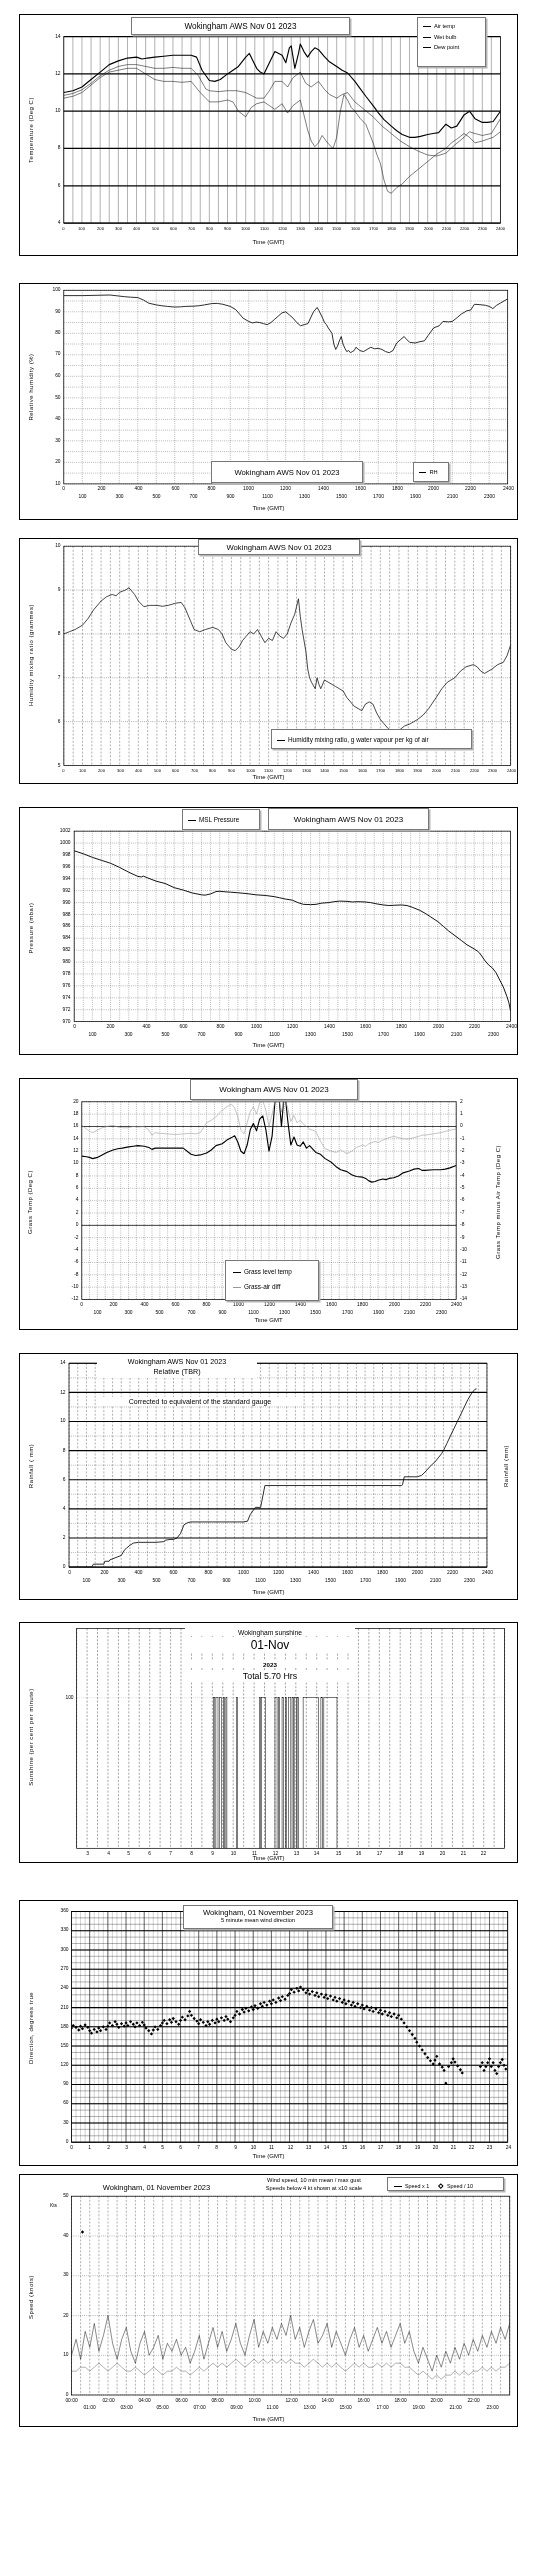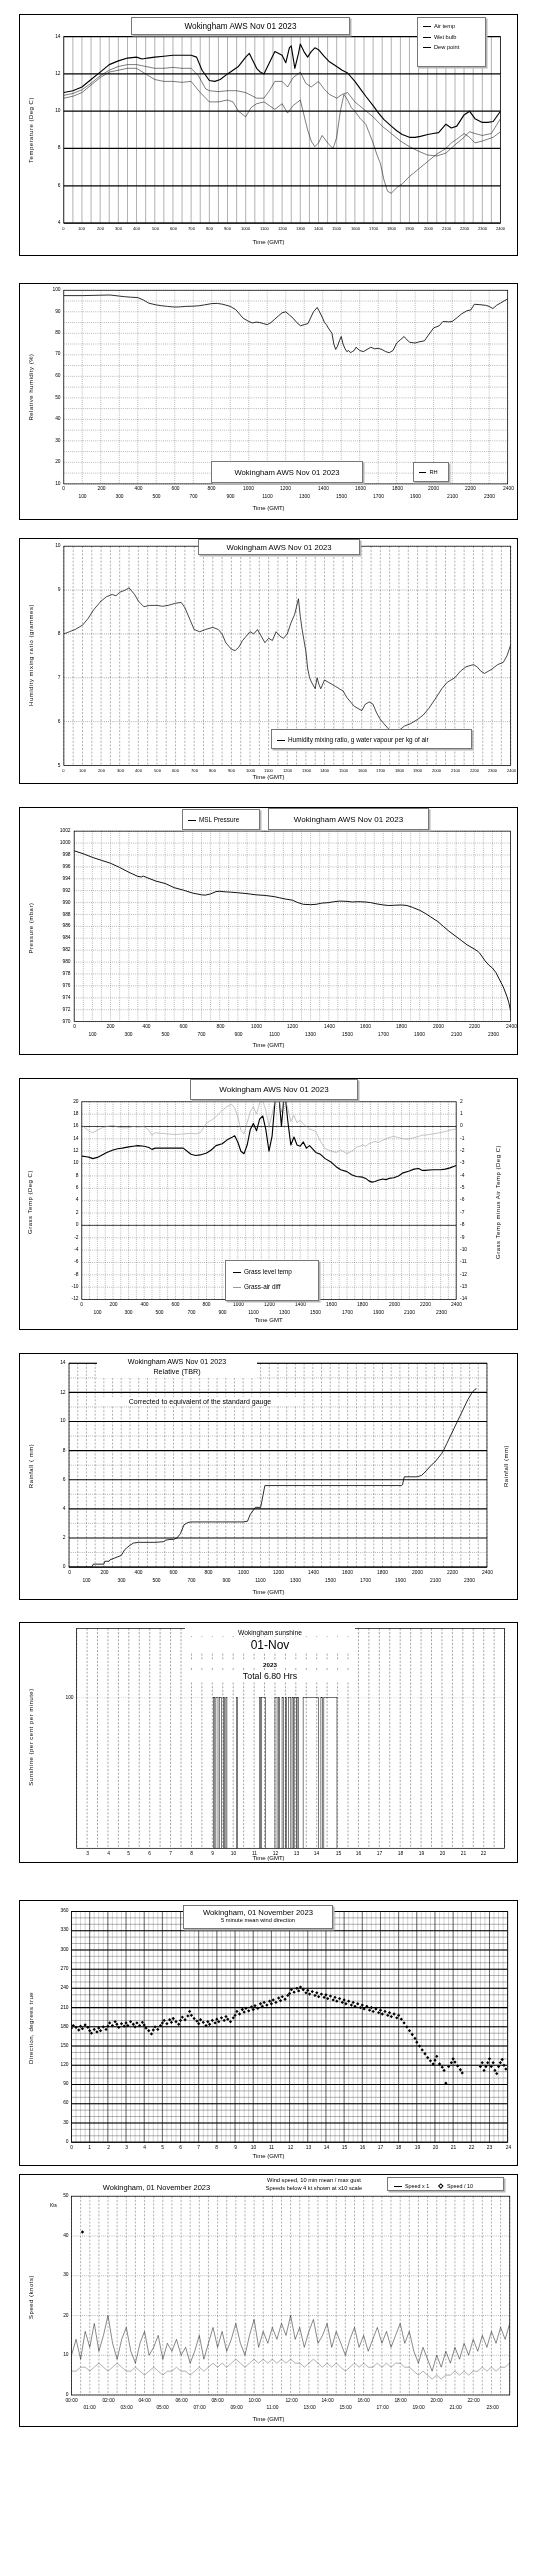--- a/index.html
+++ b/index.html
@@ -827,21 +827,21 @@
       <div class="tick" style="left:368px;top:228px;width:25px;">18</div>
       <div class="tick" style="left:389px;top:228px;width:25px;">19</div>
       <div class="tick" style="left:410px;top:228px;width:25px;">20</div>
       <div class="tick" style="left:431px;top:228px;width:25px;">21</div>
       <div class="tick" style="left:451px;top:228px;width:25px;">22</div>
       <div class="tick ytick" style="left:32px;top:72px;width:21.6px;">100</div>
     </div>
   <div class="plain" style="left:165px;top:5.2px;width:170px;font-size:6.7px;padding:0.5px 2.1px">Wokingham sunshine</div>
   <div class="plain" style="left:165px;top:14.4px;width:170px;font-size:12px;padding:0.5px 2.1px">01-Nov</div>
   <div class="plain" style="left:165px;top:37px;width:170px;font-size:6.2px;font-weight:bold;padding:0.5px 2.1px">2023</div>
-  <div class="plain" style="left:165px;top:47px;width:170px;font-size:8.8px;padding:0.5px 2.1px">Total 6.80 Hrs</div>
+  <div class="plain" style="left:165px;top:47px;width:170px;font-size:8.8px;padding:0.5px 2.1px">Total 5.70 Hrs</div>
   <div class="ylab" style="left:8.2px;top:114px">Sunshine (per cent per minute)</div>
   <div class="xlab" style="top:232px">Time (GMT)</div>
 </div>
 
 <div class="chartbox" style="top:1900px;height:266px">
   <svg width="499" height="264" viewBox="0 0 969 512">
       <line x1="100.0" y1="20" x2="100.0" y2="468" stroke="#000" stroke-width="0.35"></line>
       <line x1="108.8" y1="20" x2="108.8" y2="468" stroke="#000" stroke-width="0.35"></line>
       <line x1="117.6" y1="20" x2="117.6" y2="468" stroke="#000" stroke-width="0.35"></line>
       <line x1="126.5" y1="20" x2="126.5" y2="468" stroke="#000" stroke-width="0.35"></line>

